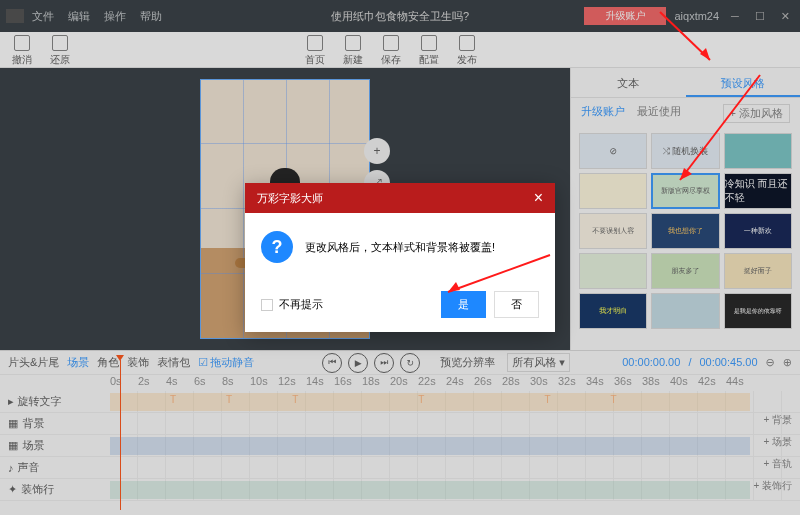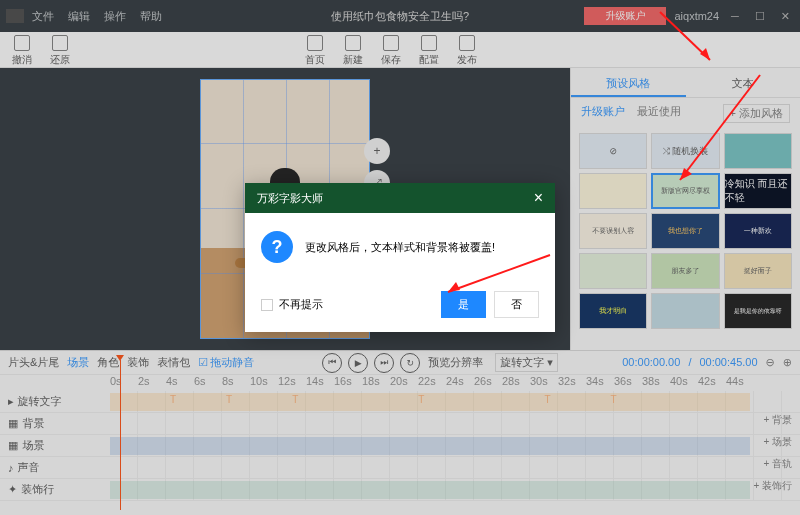--- a/index.html
+++ b/index.html
@@ -52,21 +52,21 @@
 .track{height:22px;display:flex;border-bottom:1px solid #f0f0f0;}
 .tlabel{width:110px;padding-left:8px;display:flex;align-items:center;color:#666;gap:4px;}
 .tcontent{flex:1;position:relative;background:repeating-linear-gradient(90deg,transparent 0 27px,#f0f0f0 27px 28px);}
 .clip{position:absolute;top:2px;height:18px;background:rgba(255,200,120,.3);}
 .tmarker{color:#fb8;font-size:10px;}
 .addtrack{position:absolute;right:8px;color:#888;font-size:10px;cursor:pointer;}
 .playhead{position:absolute;left:120px;top:360px;width:1px;height:150px;background:#ff5a1f;z-index:5;}
 .playhead::before{content:"";position:absolute;top:-5px;left:-4px;border:4px solid transparent;border-top:6px solid #ff5a1f;}
 .modal-bk{position:absolute;inset:0;background:rgba(0,0,0,.15);z-index:100;display:flex;align-items:center;justify-content:center;}
 .modal{width:310px;background:#fff;box-shadow:0 4px 20px rgba(0,0,0,.3);}
-.modal-hd{height:30px;background:#14532d;color:#fff;display:flex;align-items:center;padding:0 12px;}
+.modal-hd{height:30px;background:#b91c1c;color:#fff;display:flex;align-items:center;padding:0 12px;}
 .modal-hd .close{margin-left:auto;cursor:pointer;font-size:16px;}
 .modal-bd{padding:18px 16px;display:flex;align-items:center;gap:12px;}
 .qicon{width:32px;height:32px;background:#1e88ff;border-radius:50%;color:#fff;display:flex;align-items:center;justify-content:center;font-size:18px;font-weight:bold;}
 .modal-ft{padding:10px 16px 14px;display:flex;align-items:center;}
 .chk{width:12px;height:12px;border:1px solid #ccc;margin-right:6px;}
 .mbtn{padding:5px 16px;margin-left:8px;cursor:pointer;border:1px solid #ddd;}
 .mbtn.primary{background:#1e88ff;color:#fff;border-color:#1e88ff;margin-left:auto;}
 .arrow{position:absolute;z-index:200;pointer-events:none;}
 </style>
 </head>
@@ -137,22 +137,22 @@
     </div>
     <div class="ctrlcol">
       <div class="cbtn">+</div>
       <div class="cbtn">⤢</div>
       <div class="cbtn">🔒</div>
       <div class="cbtn" style="font-size:8px;">16:9</div>
     </div>
   </div>
   <div class="sidepanel">
     <div class="tabs">
+      <div class="tab">文本</div>
       <div class="tab active">预设风格</div>
-      <div class="tab">文本</div>
     </div>
     <div class="subnav">
       <span class="active">升级账户</span>
       <span>最近使用</span>
       <span class="addstyle">+ 添加风格</span>
     </div>
     <div class="stylegrid">
       <div class="stylecard">⊘</div>
       <div class="stylecard">⤭
 随机换装</div>
@@ -181,22 +181,22 @@
     <span class="nitem">角色</span>
     <span class="nitem">装饰</span>
     <span class="nitem">表情包</span>
     <span class="nitem act">☑ <span>拖动静音</span></span>
     <div class="pctrl">
       <div class="pbtn">⏮</div>
       <div class="pbtn">▶</div>
       <div class="pbtn">⏭</div>
       <div class="pbtn">↻</div>
     </div>
-    <span style="margin-left:0">预览分辨率</span>
-    <span style="margin-left:4px;border:1px solid #ddd;padding:1px 4px">旋转文字 ▾</span>
+    <span style="margin-left:12px">预览分辨率</span>
+    <span style="margin-left:4px;border:1px solid #ddd;padding:1px 4px">所有风格 ▾</span>
     <div class="timecode">
       <span>00:00:00.00</span>/
       <span style="">00:00:45.00</span>
       <span style="color:#888">⊖</span>
       <span style="color:#888">⊕</span>
     </div>
   </div>
   <div class="ruler" id="ruler">
       <span>0s</span>
       <span>2s</span>

